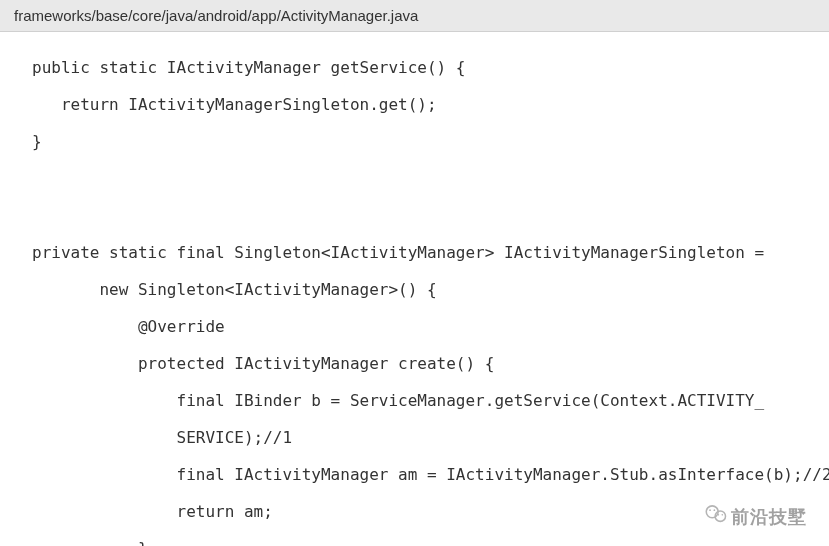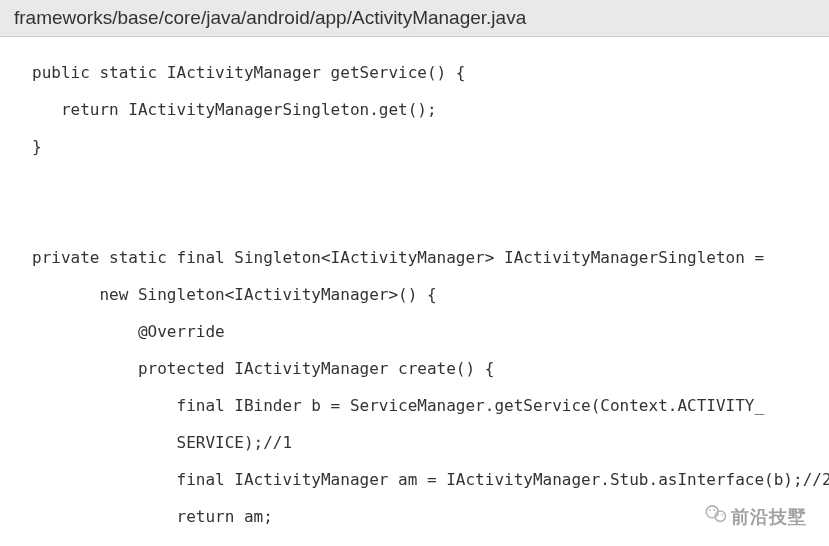--- a/index.html
+++ b/index.html
@@ -8,21 +8,21 @@
     height: 546px;
     background: #ffffff;
     font-family: "Helvetica Neue", Arial, sans-serif;
     overflow: hidden;
     position: relative;
   }
   .file-path-bar {
     background: #e9e9e9;
     border-bottom: 1px solid #d0d0d0;
     padding: 7px 14px;
-    font-size: 19px;
+    font-size: 15px;
     color: #333;
   }
   .code-block {
     padding: 18px 0 0 32px;
     font-family: "Courier New", Courier, monospace;
     font-size: 16px;
     line-height: 36px;
     color: #333;
     white-space: pre;
     overflow: hidden;

